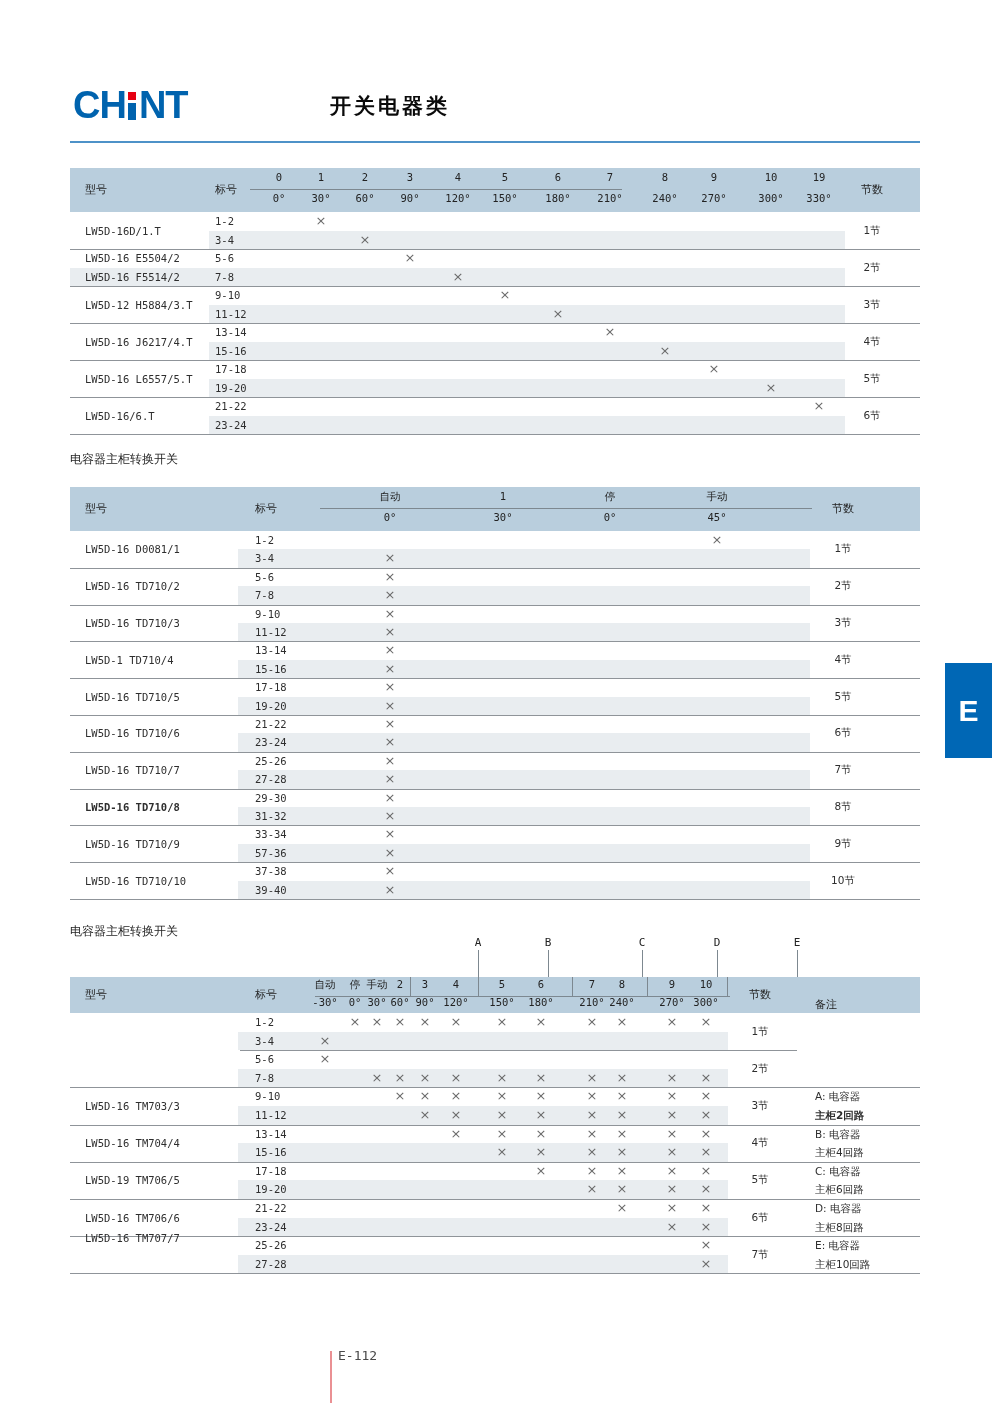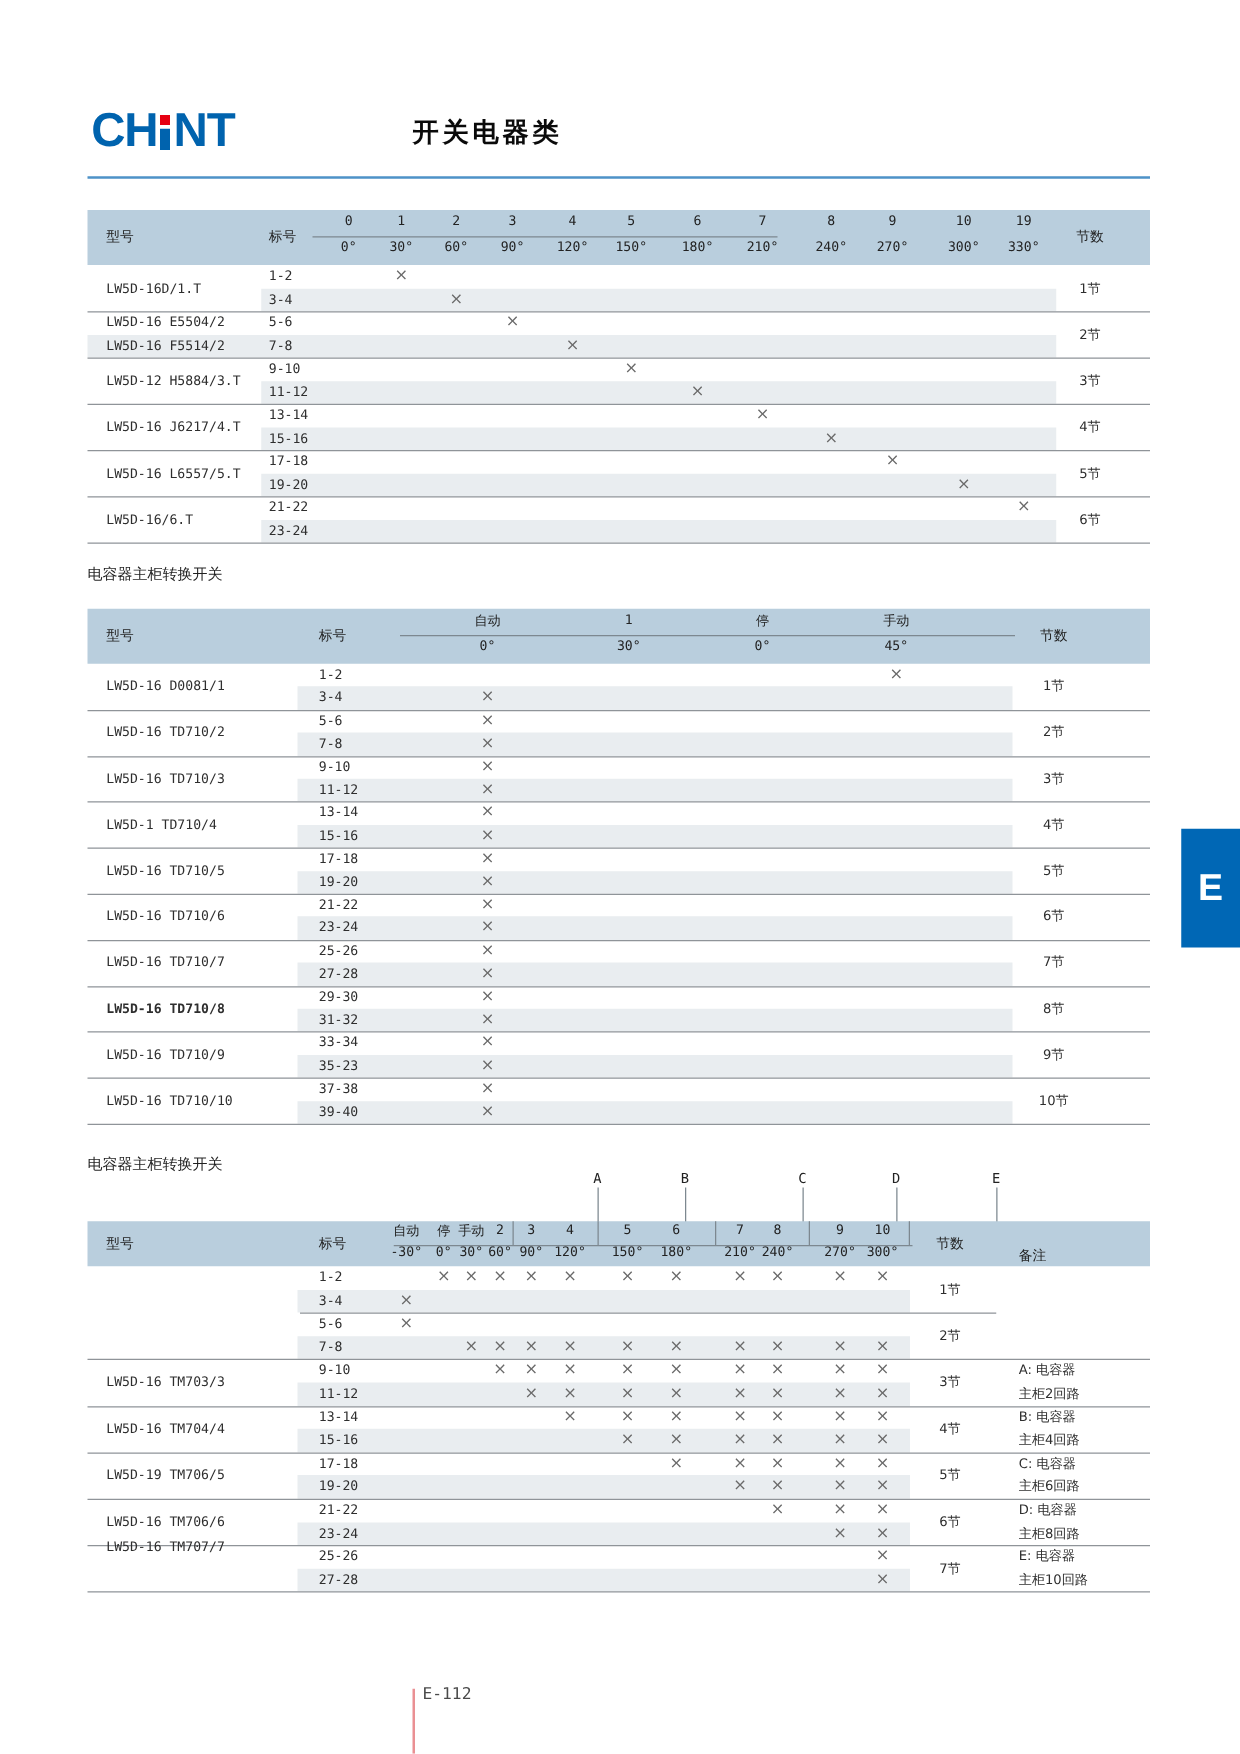--- a/index.html
+++ b/index.html
@@ -209,21 +209,21 @@
     <div class="abs mark center" style="left: 320px; top: 301.6px; height: 18.4px; line-height: 18.4px;">×</div>
     <div class="abs shade" style="left: 168px; top: 320px; width: 572px; height: 18.4px;"></div>
     <div class="abs cell mono" style="left: 185px; top: 320px; height: 18.4px; line-height: 18.4px;">31-32</div>
     <div class="abs mark center" style="left: 320px; top: 320px; height: 18.4px; line-height: 18.4px;">×</div>
     <div class="abs cellv mono" style="left: 15px; top: 320px; font-weight: bold;">LW5D-16 TD710/8</div>
     <div class="abs cellc" style="left: 773px; top: 320px;">8节</div>
     <div class="abs sep" style="left: 0px; top: 338.4px; width: 850px;"></div>
     <div class="abs cell mono" style="left: 185px; top: 338.4px; height: 18.4px; line-height: 18.4px;">33-34</div>
     <div class="abs mark center" style="left: 320px; top: 338.4px; height: 18.4px; line-height: 18.4px;">×</div>
     <div class="abs shade" style="left: 168px; top: 356.8px; width: 572px; height: 18.4px;"></div>
-    <div class="abs cell mono" style="left: 185px; top: 356.8px; height: 18.4px; line-height: 18.4px;">35-23</div>
+    <div class="abs cell mono" style="left: 185px; top: 356.8px; height: 18.4px; line-height: 18.4px;">57-36</div>
     <div class="abs mark center" style="left: 320px; top: 356.8px; height: 18.4px; line-height: 18.4px;">×</div>
     <div class="abs cellv mono" style="left: 15px; top: 356.8px;">LW5D-16 TD710/9</div>
     <div class="abs cellc" style="left: 773px; top: 356.8px;">9节</div>
     <div class="abs sep" style="left: 0px; top: 375.2px; width: 850px;"></div>
     <div class="abs cell mono" style="left: 185px; top: 375.2px; height: 18.4px; line-height: 18.4px;">37-38</div>
     <div class="abs mark center" style="left: 320px; top: 375.2px; height: 18.4px; line-height: 18.4px;">×</div>
     <div class="abs shade" style="left: 168px; top: 393.6px; width: 572px; height: 18.4px;"></div>
     <div class="abs cell mono" style="left: 185px; top: 393.6px; height: 32px; line-height: 18.4px;">39-40</div>
     <div class="abs mark center" style="left: 320px; top: 393.6px; height: 18.4px; line-height: 18.4px;">×</div>
     <div class="abs cellv mono" style="left: 15px; top: 393.6px;">LW5D-16 TD710/10</div>
@@ -326,21 +326,21 @@
     <div class="abs shade" style="left: 168px; top: 129px; width: 490px; height: 18.6px;"></div>
     <div class="abs cell mono" style="left: 185px; top: 129px; height: 18.6px; line-height: 18.6px;">11-12</div>
     <div class="abs mark center" style="left: 355px; top: 129px; height: 18.6px; line-height: 18.6px;">×</div>
     <div class="abs mark center" style="left: 386px; top: 129px; height: 18.6px; line-height: 18.6px;">×</div>
     <div class="abs mark center" style="left: 432px; top: 129px; height: 18.6px; line-height: 18.6px;">×</div>
     <div class="abs mark center" style="left: 471px; top: 129px; height: 18.6px; line-height: 18.6px;">×</div>
     <div class="abs mark center" style="left: 522px; top: 129px; height: 18.6px; line-height: 18.6px;">×</div>
     <div class="abs mark center" style="left: 552px; top: 129px; height: 18.6px; line-height: 18.6px;">×</div>
     <div class="abs mark center" style="left: 602px; top: 129px; height: 18.6px; line-height: 18.6px;">×</div>
     <div class="abs mark center" style="left: 636px; top: 129px; height: 18.6px; line-height: 18.6px;">×</div>
-    <div class="abs cell" style="left: 745px; top: 129px; height: 18.6px; line-height: 18.6px;">主柜2回路</div>
+    <div class="abs cell" style="left: 745px; top: 129px; height: 18.6px; line-height: 18.6px; font-weight: bold;">主柜2回路</div>
     <div class="abs cellv mono" style="left: 15px; top: 129px;">LW5D-16 TM703/3</div>
     <div class="abs cellc" style="left: 690px; top: 129px;">3节</div>
     <div class="abs sep" style="left: 0px; top: 147.6px; width: 850px;"></div>
     <div class="abs cell mono" style="left: 185px; top: 147.6px; height: 18.6px; line-height: 18.6px;">13-14</div>
     <div class="abs mark center" style="left: 386px; top: 147.6px; height: 18.6px; line-height: 18.6px;">×</div>
     <div class="abs mark center" style="left: 432px; top: 147.6px; height: 18.6px; line-height: 18.6px;">×</div>
     <div class="abs mark center" style="left: 471px; top: 147.6px; height: 18.6px; line-height: 18.6px;">×</div>
     <div class="abs mark center" style="left: 522px; top: 147.6px; height: 18.6px; line-height: 18.6px;">×</div>
     <div class="abs mark center" style="left: 552px; top: 147.6px; height: 18.6px; line-height: 18.6px;">×</div>
     <div class="abs mark center" style="left: 602px; top: 147.6px; height: 18.6px; line-height: 18.6px;">×</div>

